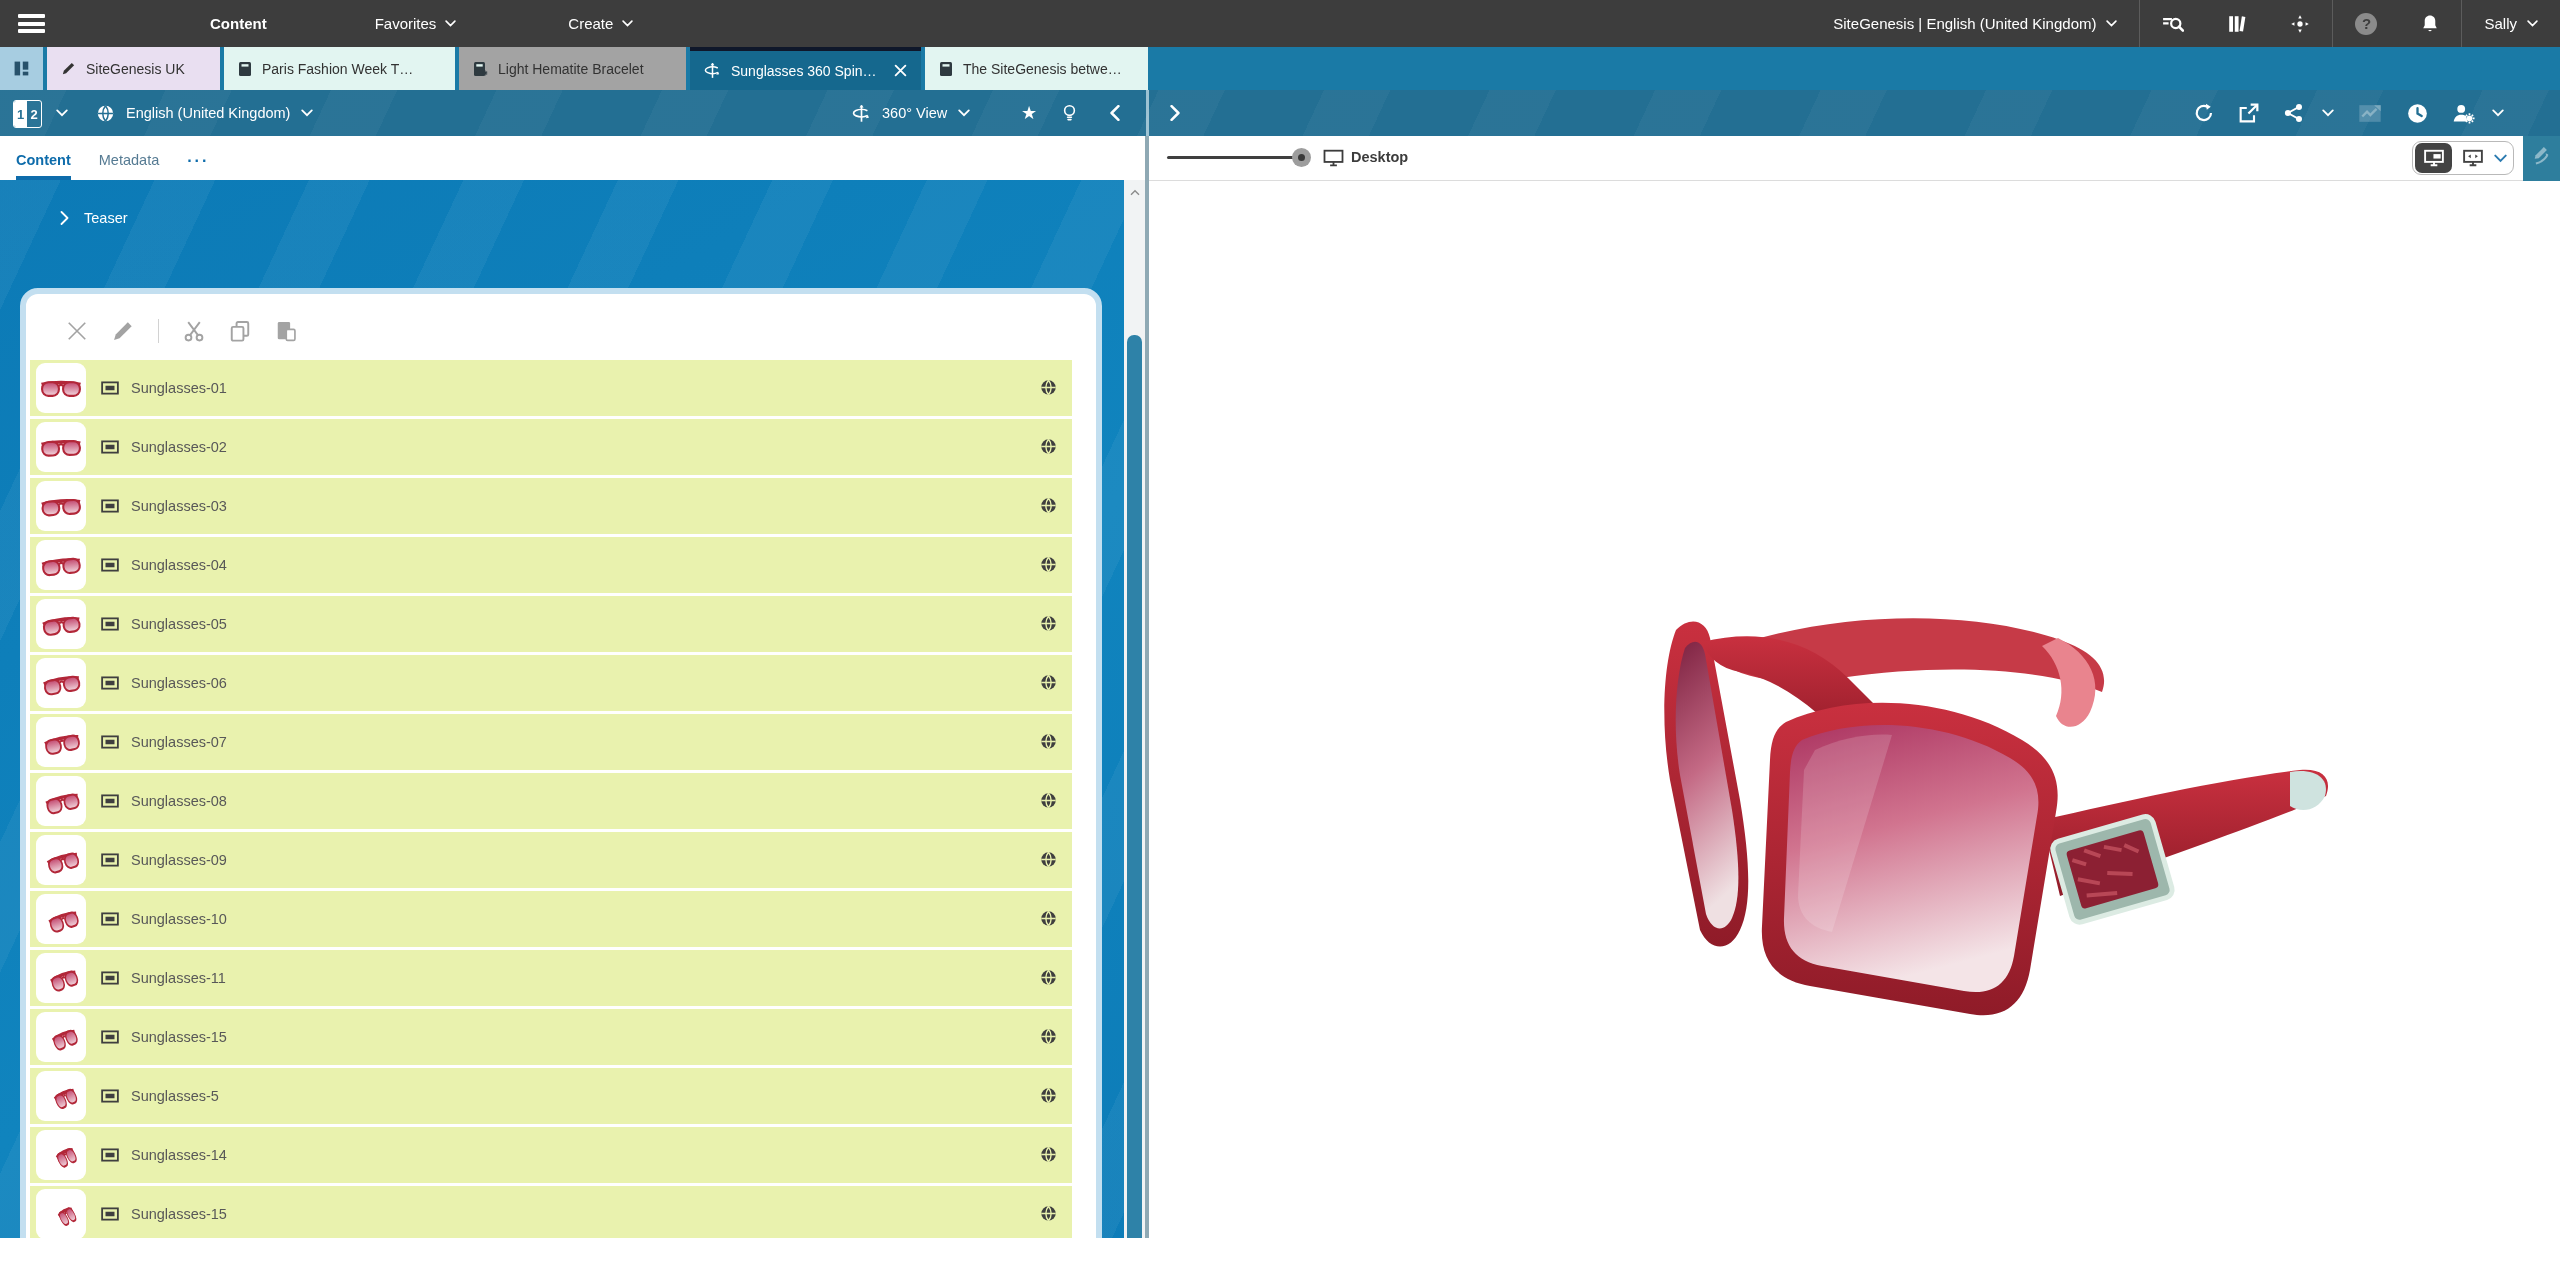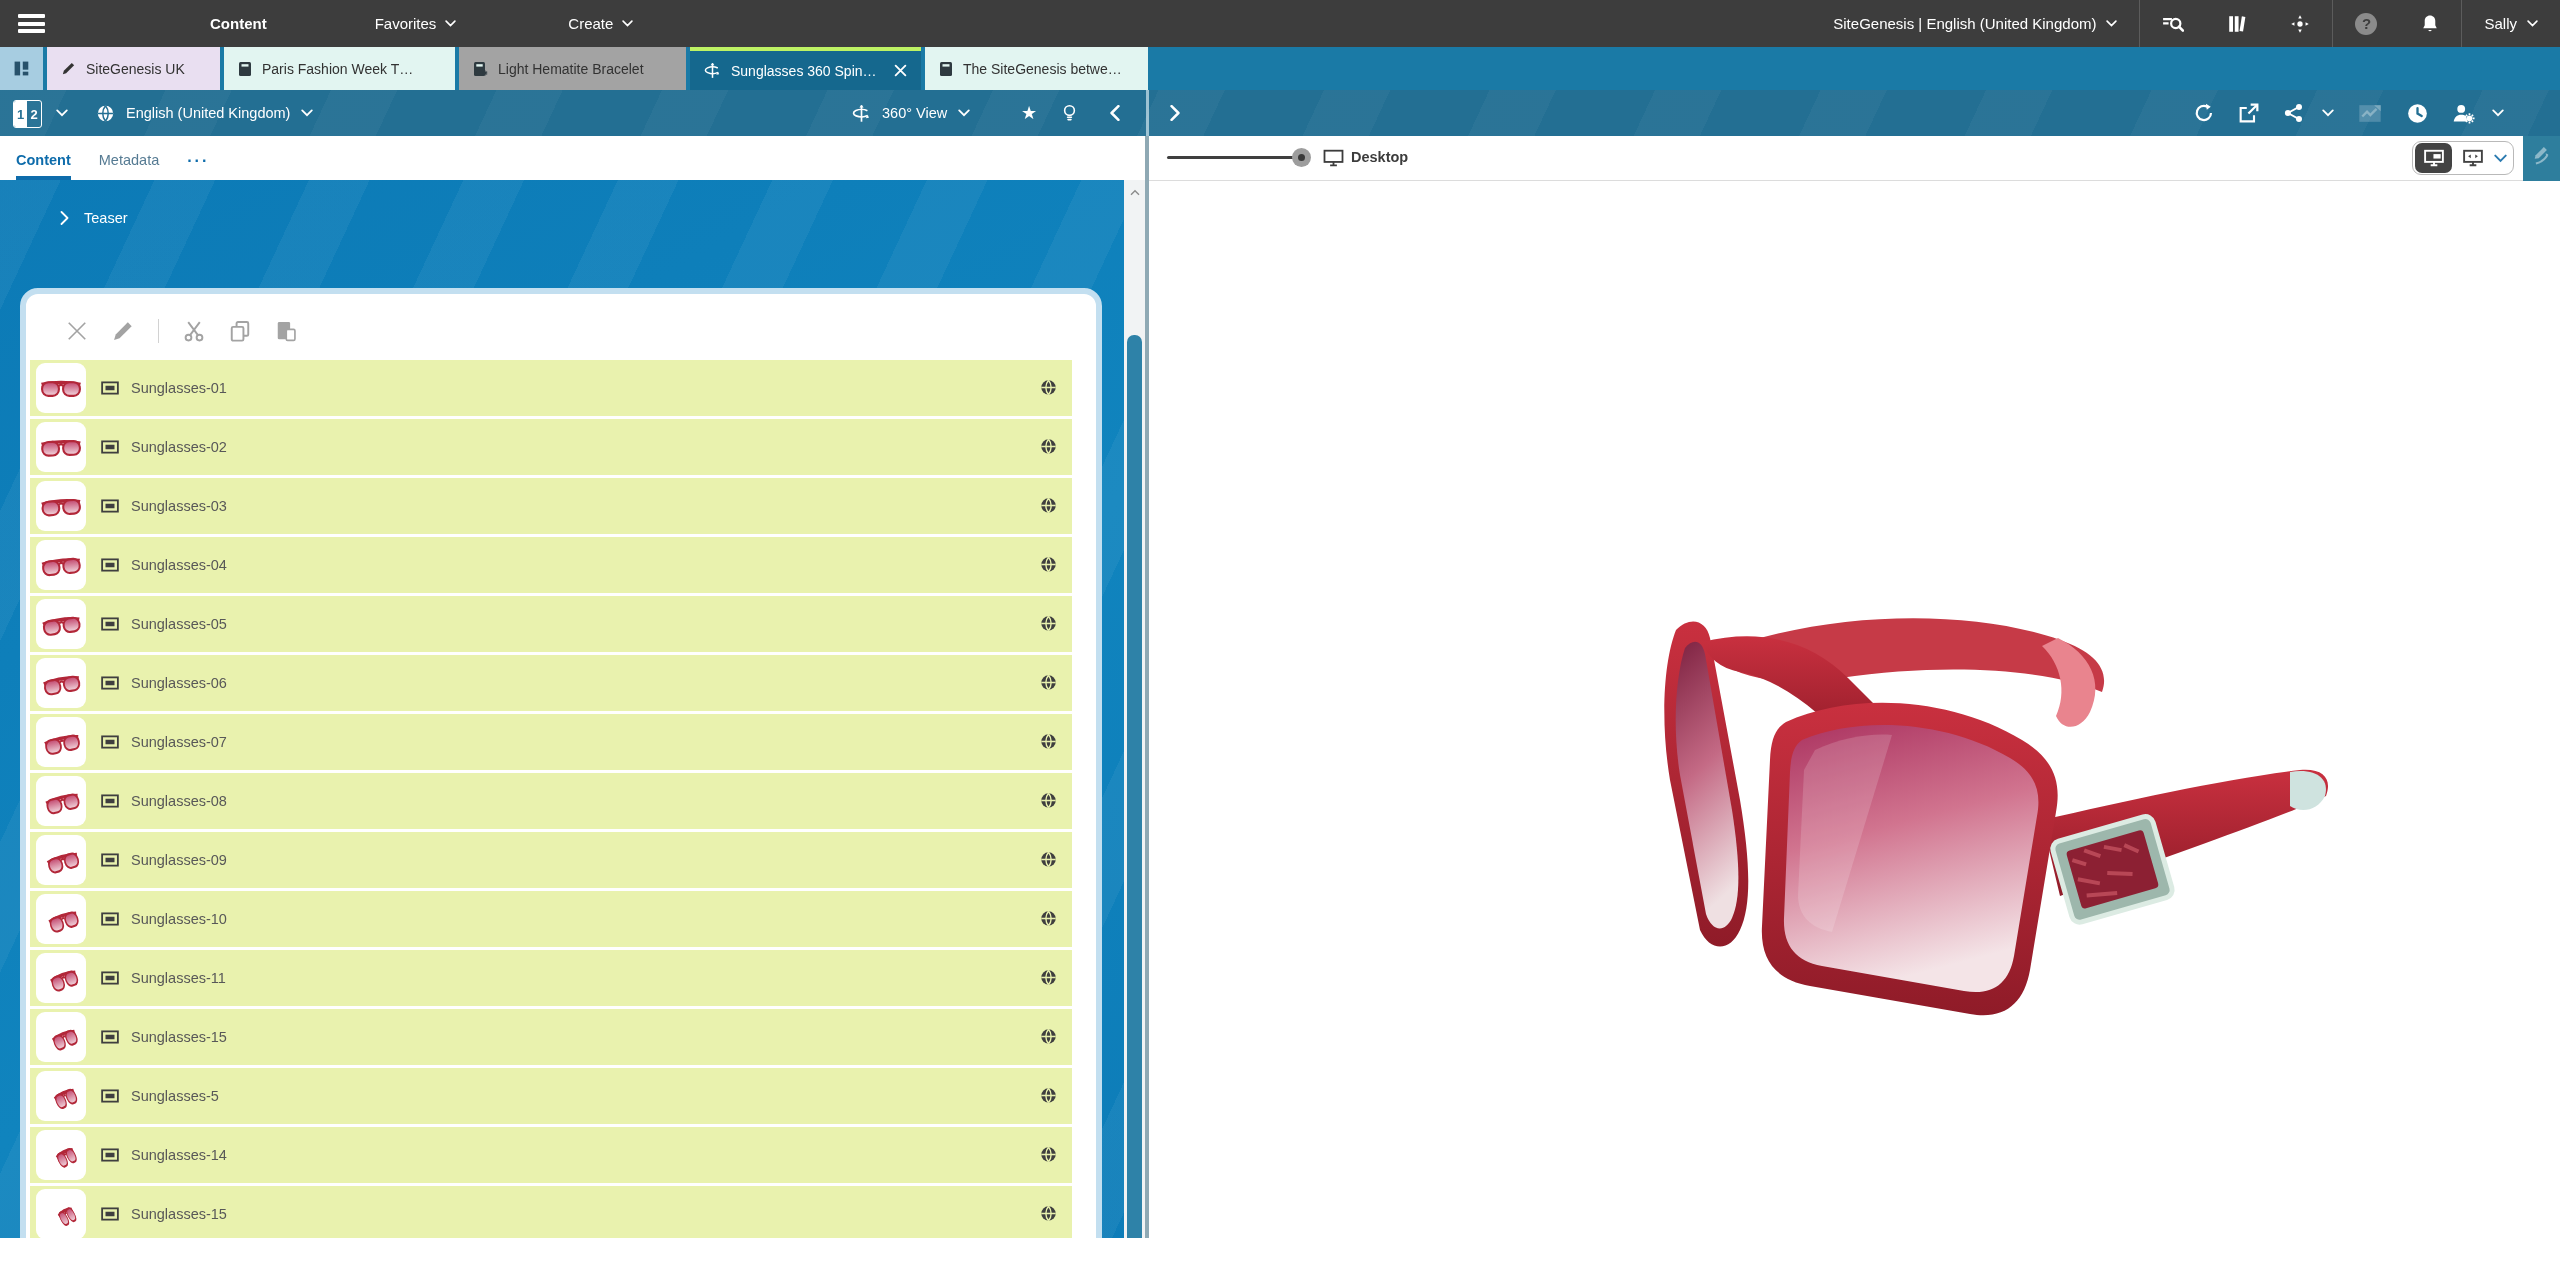--- a/index.html
+++ b/index.html
@@ -24,21 +24,21 @@
 
   
   .tabbar{position:absolute;left:0;top:47px;width:100%;height:43px;background:#1a7aa6;display:flex;gap:4px;z-index:29;}
   .tab{box-sizing:border-box;height:43px;display:flex;align-items:center;gap:10px;padding:0 14px;
        font-size:14px;color:#323232;cursor:pointer;white-space:nowrap;overflow:hidden;}
   .tab-apps{width:43px;justify-content:center;padding:0;background:#a7cde1;}
   .tab-site{width:173px;background:#e9dff1;}
   .tab-doc1{width:231px;background:#e2f5f1;}
   .tab-doc2{width:227px;background:#a3a3a3;}
   .tab-doc3{width:223px;background:#e2f5f1;}
-  .tab-active{width:231px;background:#15688e;color:#fff;border-top:4px solid #bef264;padding-top:0;}
+  .tab-active{width:231px;background:#15688e;color:#fff;border-top:4px solid #0f172a;padding-top:0;}
   .tab-active .tab-label{flex:1;}
   .tab-close{margin-left:6px;flex:none;cursor:pointer;}
 
   
   .subtoolbar{position:absolute;left:0;top:90px;width:100%;height:46px;background:#236f93;z-index:28;}
   .subtoolbar::after{content:"";position:absolute;inset:0;pointer-events:none;
      background:repeating-linear-gradient(115deg,rgba(255,255,255,.035) 0 60px,transparent 60px 150px);}
   .st-abs{position:absolute;display:flex;align-items:center;color:#fff;}
   .pages-badge{left:13px;top:10px;width:27px;height:26px;border:1.5px solid #fff;border-radius:3px;
      overflow:hidden;font-size:13px;font-weight:700;display:flex;cursor:pointer;}

